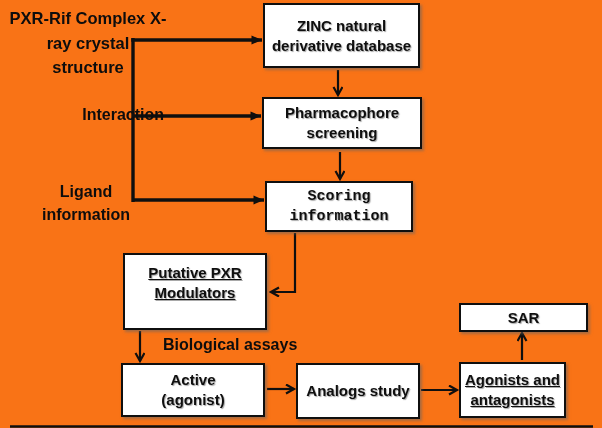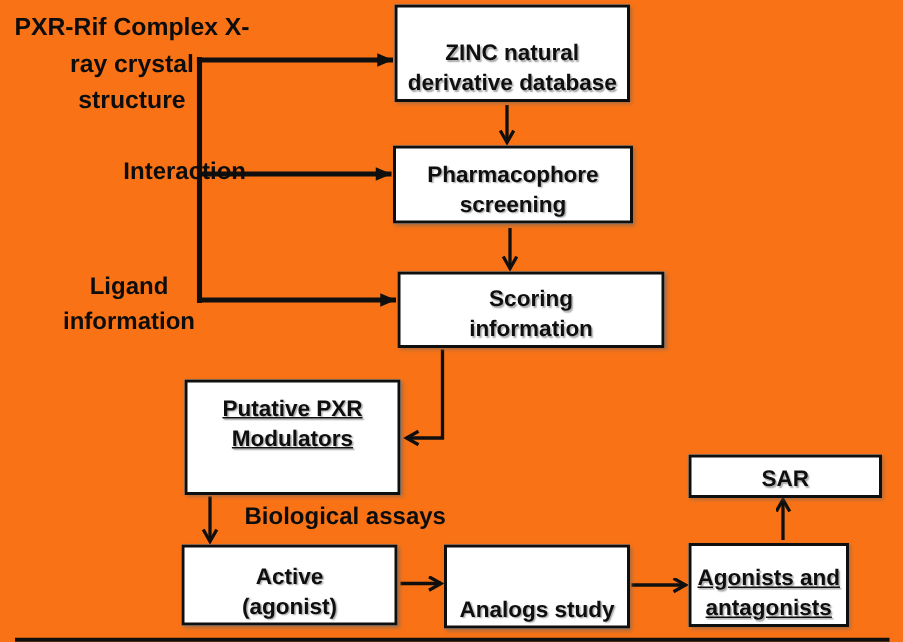--- a/index.html
+++ b/index.html
@@ -17,21 +17,21 @@
     z-index: 1;
   }
   .node {
     position: absolute;
     box-sizing: border-box;
     background: #ffffff;
     border: 2.5px solid #0f0f0f;
     display: flex;
     flex-direction: column;
     align-items: center;
-    justify-content: flex-end;
+    justify-content: center;
     text-align: center;
     font-weight: 700;
     font-size: 15px;
     line-height: 20px;
     color: #0f0f0f;
     text-shadow: 1px 1px 1px #a9a9a9;
     box-shadow: 1.5px 1.5px 2.5px rgba(100,100,100,0.55);
     z-index: 2;
   }
   .node span { display: block; white-space: nowrap; }
@@ -42,21 +42,21 @@
     z-index: 2;
   }
   .lbl span { display: block; white-space: nowrap; }
   #lbl-crystal     { left: 0px;   top: 6px;   width: 176px; text-align: center; font-size: 16.5px; line-height: 24.5px; }
   #lbl-interaction { left: 0px;   top: 106px; width: 131px; text-align: right;  font-size: 16px; padding-left: 33px; }
   #lbl-ligand      { left: 28px;  top: 181px; width: 116px; text-align: center; font-size: 16px; line-height: 22.5px; }
   #lbl-bio         { left: 163px; top: 336px; font-size: 16px; }
 
   #node-zinc     { left: 263px; top: 3px;   width: 157px; height: 65px; }
   #node-pharma   { left: 262px; top: 97px;  width: 160px; height: 52px; }
-  #node-scoring  { left: 265px; top: 181px; width: 178px; height: 51px; }
+  #node-scoring  { left: 265px; top: 181px; width: 148px; height: 51px; font-family: Liberation Mono, monospace; }
   #node-putative { left: 123px; top: 253px; width: 144px; height: 77px; justify-content: flex-start; padding-top: 8px; text-decoration: underline; }
   #node-active   { left: 121px; top: 363px; width: 144px; height: 54px; }
   #node-analogs  { left: 296px; top: 363px; width: 124px; height: 56px; }
   #node-agonists { left: 459px; top: 362px; width: 107px; height: 56px; text-decoration: underline; }
   #node-sar      { left: 459px; top: 303px; width: 129px; height: 29px; }
 </style>
 </head>
 <body>
 
 <div class="canvas">

